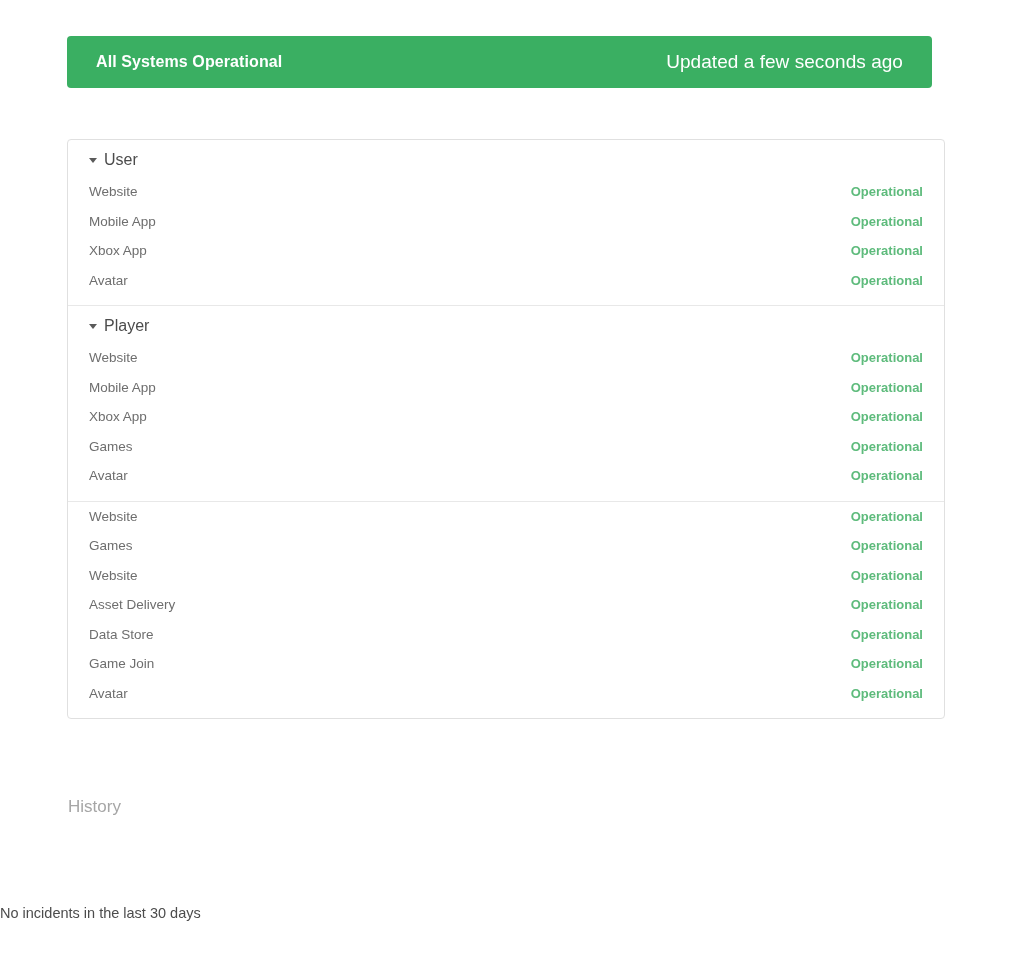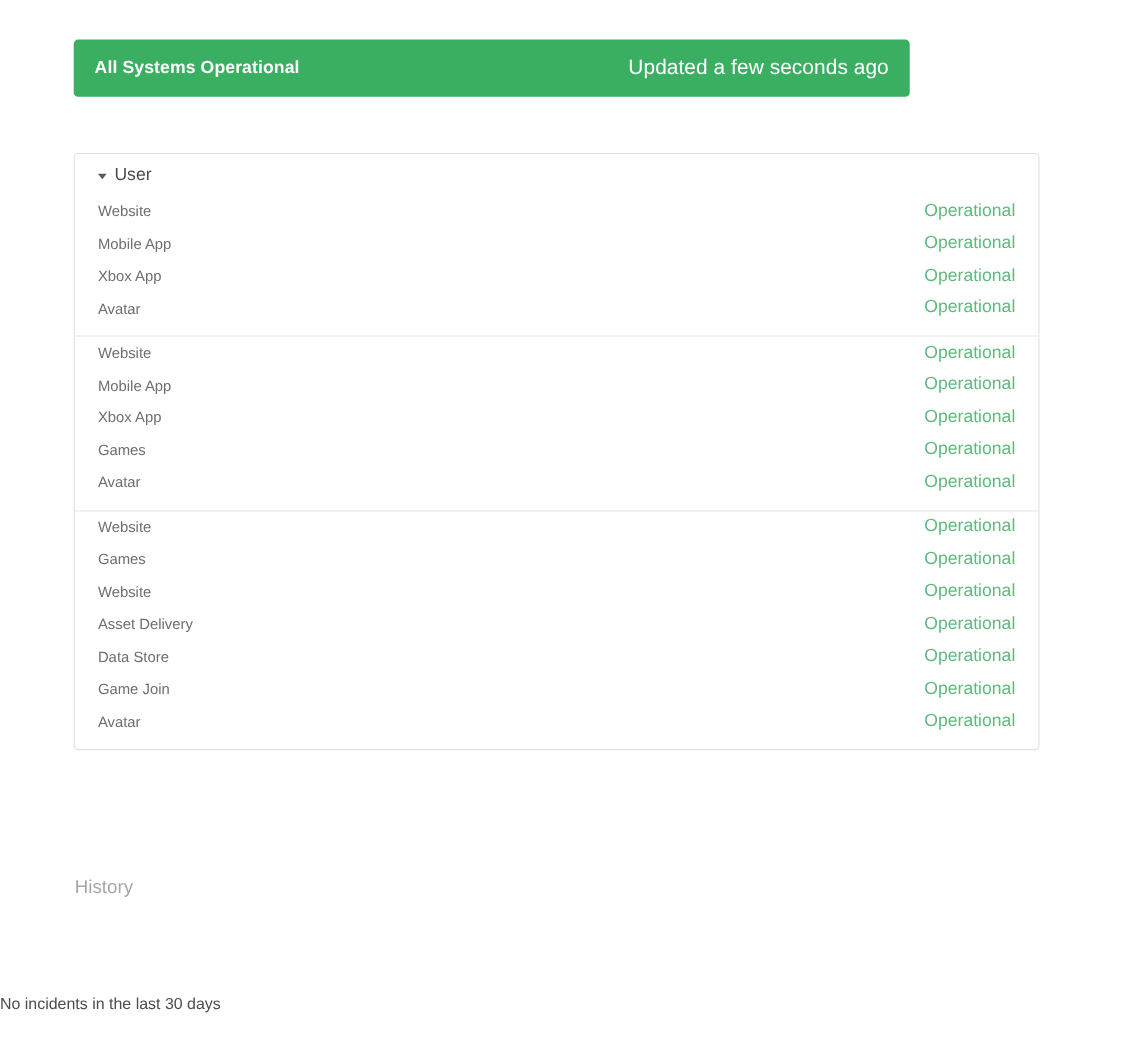--- a/index.html
+++ b/index.html
@@ -17,28 +17,28 @@
     width: 1024px;
     height: 959px;
     overflow: hidden;
   }
 
   
   .status-banner {
     position: absolute;
     left: 67px;
     top: 36px;
-    width: 760px;
+    width: 865px;
     height: 52px;
     background: #3aaf62;
     border-radius: 4px;
     display: flex;
     align-items: center;
     justify-content: space-between;
-    padding: 0 19px;
+    padding: 0 29px;
   }
   .status-banner-title {
     color: #ffffff;
     font-size: 16px;
     font-weight: bold;
     letter-spacing: 0.1px;
   }
   .status-banner-updated {
     color: #ffffff;
     font-size: 19px;
@@ -92,23 +92,23 @@
     gap: 35px;
   }
   .component-row:last-child { margin-bottom: 10px; }
 
   .component-name {
     font-size: 13.5px;
     color: #6e6e6e;
     font-weight: normal;
   }
   .component-status {
-    font-size: 16px;
+    font-size: 13px;
     color: #5ebb7c;
-    font-weight: normal;
+    font-weight: bold;
     margin-left: 44px;
   }
 
   
   .history-heading {
     position: absolute;
     left: 68px;
     top: 797px;
     font-size: 17px;
     color: #a6a6a6;
@@ -153,20 +153,24 @@
         <div class="component-row">
           <span class="component-name">Xbox App</span>
           <span class="component-status" style="color: rgb(94, 187, 124);">Operational</span>
         </div>
         <div class="component-row">
           <span class="component-name">Avatar</span>
           <span class="component-status" style="color: rgb(94, 187, 124);">Operational</span>
         </div>
       </div>
       <div class="component-group">
+        <div class="group-header">
+          <span class="caret"></span>
+          <span class="group-name">Player</span>
+        </div>
         <div class="component-row">
           <span class="component-name">Website</span>
           <span class="component-status" style="color: rgb(94, 187, 124);">Operational</span>
         </div>
         <div class="component-row">
           <span class="component-name">Mobile App</span>
           <span class="component-status" style="color: rgb(94, 187, 124);">Operational</span>
         </div>
         <div class="component-row">
           <span class="component-name">Xbox App</span>

